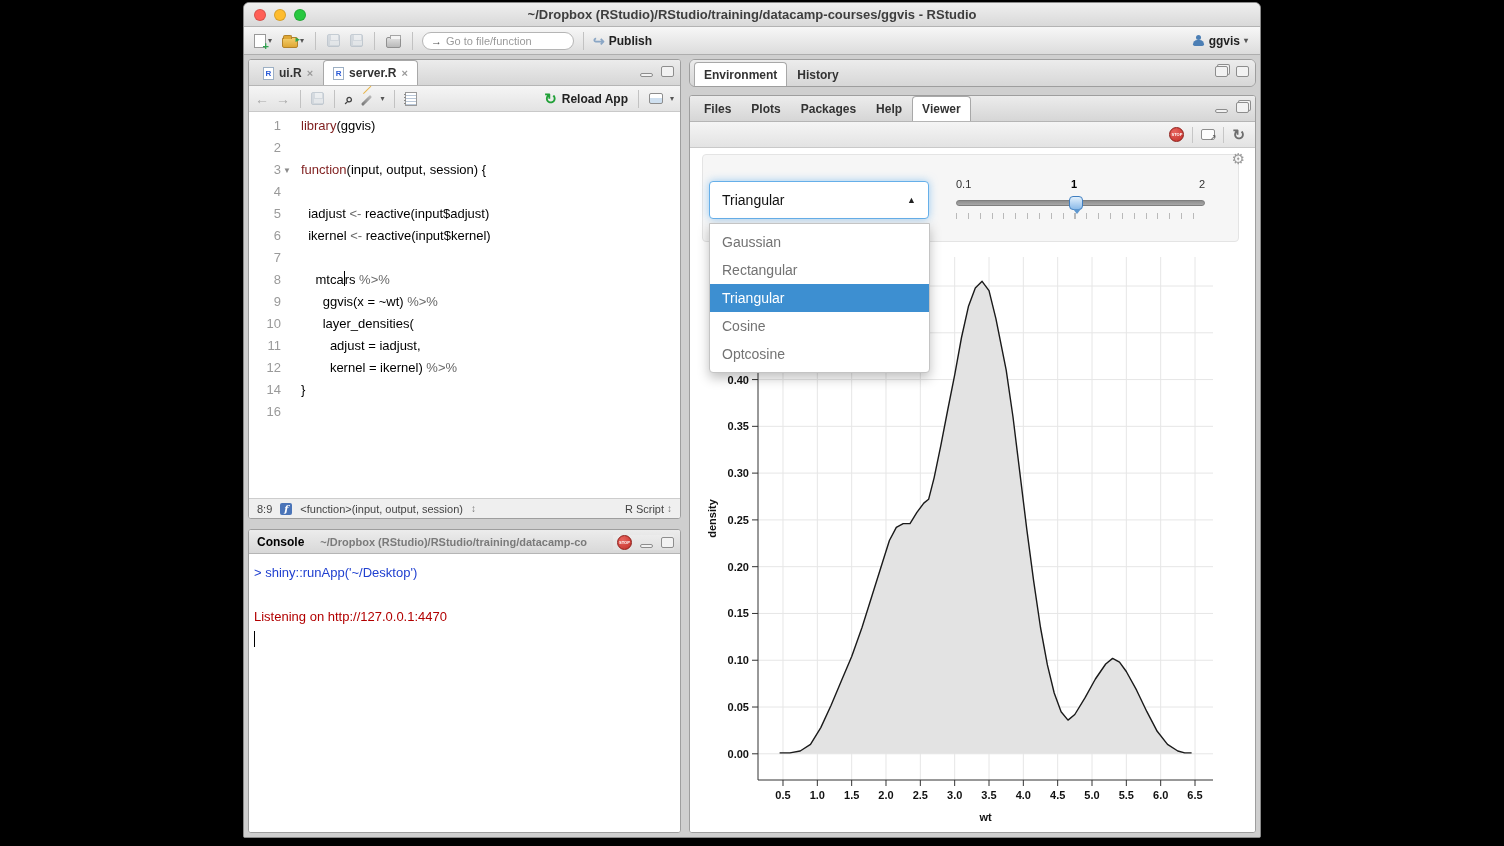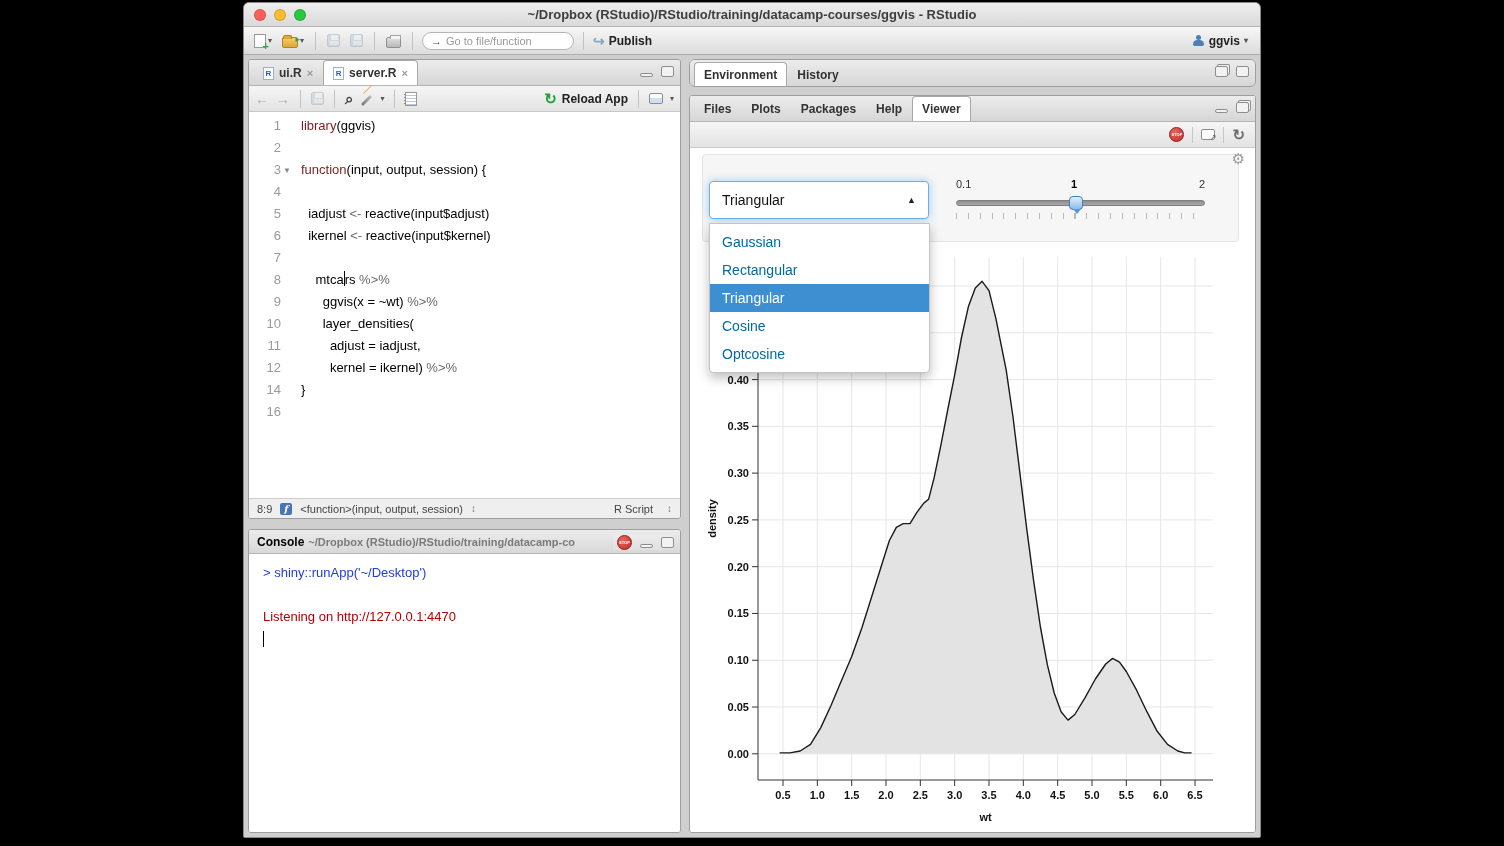--- a/index.html
+++ b/index.html
@@ -87,32 +87,32 @@
   .gut{width:38px;flex:none;text-align:right;padding-right:6px;color:#9a9a9a;background:#fff;position:relative;}
   .gut .fold{position:absolute;right:-4px;top:1px;color:#8a8a8a;font-size:8px;}
   .codetxt{padding-left:14px;color:#000;}
   .tok-k{color:#7f1d1d;} .tok-s{color:#008a2e;} .tok-o{color:#696969;}
   .cursor{display:inline-block;width:1px;height:15px;background:#000;vertical-align:-2px;}
   .statusbar{height:20px;background:#efefef;border-top:1px solid #cdcdcd;display:flex;align-items:center;
     font-size:11px;color:#444;padding:0 8px;gap:8px;flex:none;}
   .fn-ic{width:12px;height:12px;background:#4a74b8;border-radius:2px;color:#fff;font-style:italic;font-weight:bold;
     font-size:10px;display:flex;align-items:center;justify-content:center;font-family:"DejaVu Serif",serif;}
   .updown{font-size:10px;color:#777;}
-  .status-right{margin-left:auto;display:flex;gap:14px;align-items:center;}
+  .status-right{margin-left:auto;display:flex;gap:3px;align-items:center;}
 
   
   .console-pane{flex:1;}
   .console-header{height:24px;background:linear-gradient(#ececec,#d8d8d8);border-bottom:1px solid #b5b5b5;
-    display:flex;align-items:center;padding:0 8px;gap:4px;font-size:12px;flex:none;position:relative;}
+    display:flex;align-items:center;padding:0 8px;gap:16px;font-size:12px;flex:none;position:relative;}
   .console-title{font-weight:bold;color:#000;}
   .console-path{color:#7a7a7a;font-size:11px;font-weight:bold;white-space:nowrap;overflow:hidden;width:330px;}
   .console-icons{position:absolute;right:6px;top:5px;display:flex;gap:8px;align-items:center;background:linear-gradient(#ececec,#e0e0e0);padding-left:4px;}
   .stopbtn{width:15px;height:15px;border-radius:50%;background:radial-gradient(circle at 35% 30%,#e8645e,#c22e28);
     border:1px solid #8e1d18;color:#fff;font-size:4px;font-weight:bold;display:flex;align-items:center;justify-content:center;}
-  .console-body{flex:1;padding:8px 14px;font-family:"DejaVu Sans Mono",monospace;font-size:13px;line-height:22px;background:#fff;}
+  .console-body{flex:1;padding:8px 5px;font-family:"DejaVu Sans Mono",monospace;font-size:13px;line-height:22px;background:#fff;}
   .cmd-line{color:#2040d0;white-space:pre;}
   .msg-line{color:#b20000;white-space:pre;}
   .caret-line{width:1px;height:16px;background:#000;margin-top:3px;}
 
   
   .env-pane{height:28px;flex:none;background:linear-gradient(#ececec,#d6d6d6);border-radius:6px;}
   .env-pane .tabstrip{border-bottom:none;height:27px;}
   .files-pane{flex:1;}
   .viewer-toolbar{height:26px;background:linear-gradient(#f5f5f5,#e3e3e3);border-bottom:1px solid #c9c9c9;
     display:flex;align-items:center;justify-content:flex-end;gap:8px;padding:0 10px;flex:none;}
@@ -136,21 +136,21 @@
     border:1px solid #e4e4e4;border-radius:4px;z-index:5;}
   .ctl-label{position:absolute;font-size:14px;color:#333;}
   .kernel-label{left:15px;top:9px;}
   .bw-label{left:268px;top:9px;}
   .select-box{position:absolute;left:19px;top:33px;width:220px;height:38px;background:#fff;
     border:1px solid #66afe9;border-radius:4px;box-shadow:0 0 8px rgba(82,168,236,.55);
     display:flex;align-items:center;justify-content:space-between;padding:0 12px;font-size:14px;color:#111;z-index:6;}
   .select-caret{font-size:9px;color:#222;}
   .menu{position:absolute;left:19px;top:75px;width:221px;background:#fff;border:1px solid #c4c4c4;
     border-radius:0 0 4px 4px;box-shadow:0 5px 12px rgba(0,0,0,.25);padding:4px 0;z-index:10;}
-  .menu-item{height:28px;display:flex;align-items:center;padding:0 12px;font-size:14px;color:#0369a1;}
+  .menu-item{height:28px;display:flex;align-items:center;padding:0 12px;font-size:14px;color:#737373;}
   .menu-item.sel{background:#3d8fd1;color:#fff;}
   .slider-wrap{position:absolute;left:266px;top:30px;width:249px;z-index:6;}
   .slider-labels{position:relative;height:16px;font-size:11px;color:#333;}
   .sl-min{position:absolute;left:0;}
   .sl-mid{position:absolute;left:47.4%;transform:translateX(-50%);font-weight:bold;color:#000;}
   .sl-max{position:absolute;right:0;}
   .slider-track{position:relative;margin-top:6px;height:6px;background:linear-gradient(#8e8e8e,#a8a8a8);border-radius:3px;border:1px solid #7e7e7e;}
   .slider-handle{position:absolute;top:-5px;width:14px;height:14px;margin-left:-7px;
     background:linear-gradient(#e2f0fc,#8cbbe9);border:1px solid #3f7ec0;border-radius:4px;}
   .slider-handle:after{content:"";position:absolute;left:3px;bottom:-5px;border-left:4px solid transparent;

